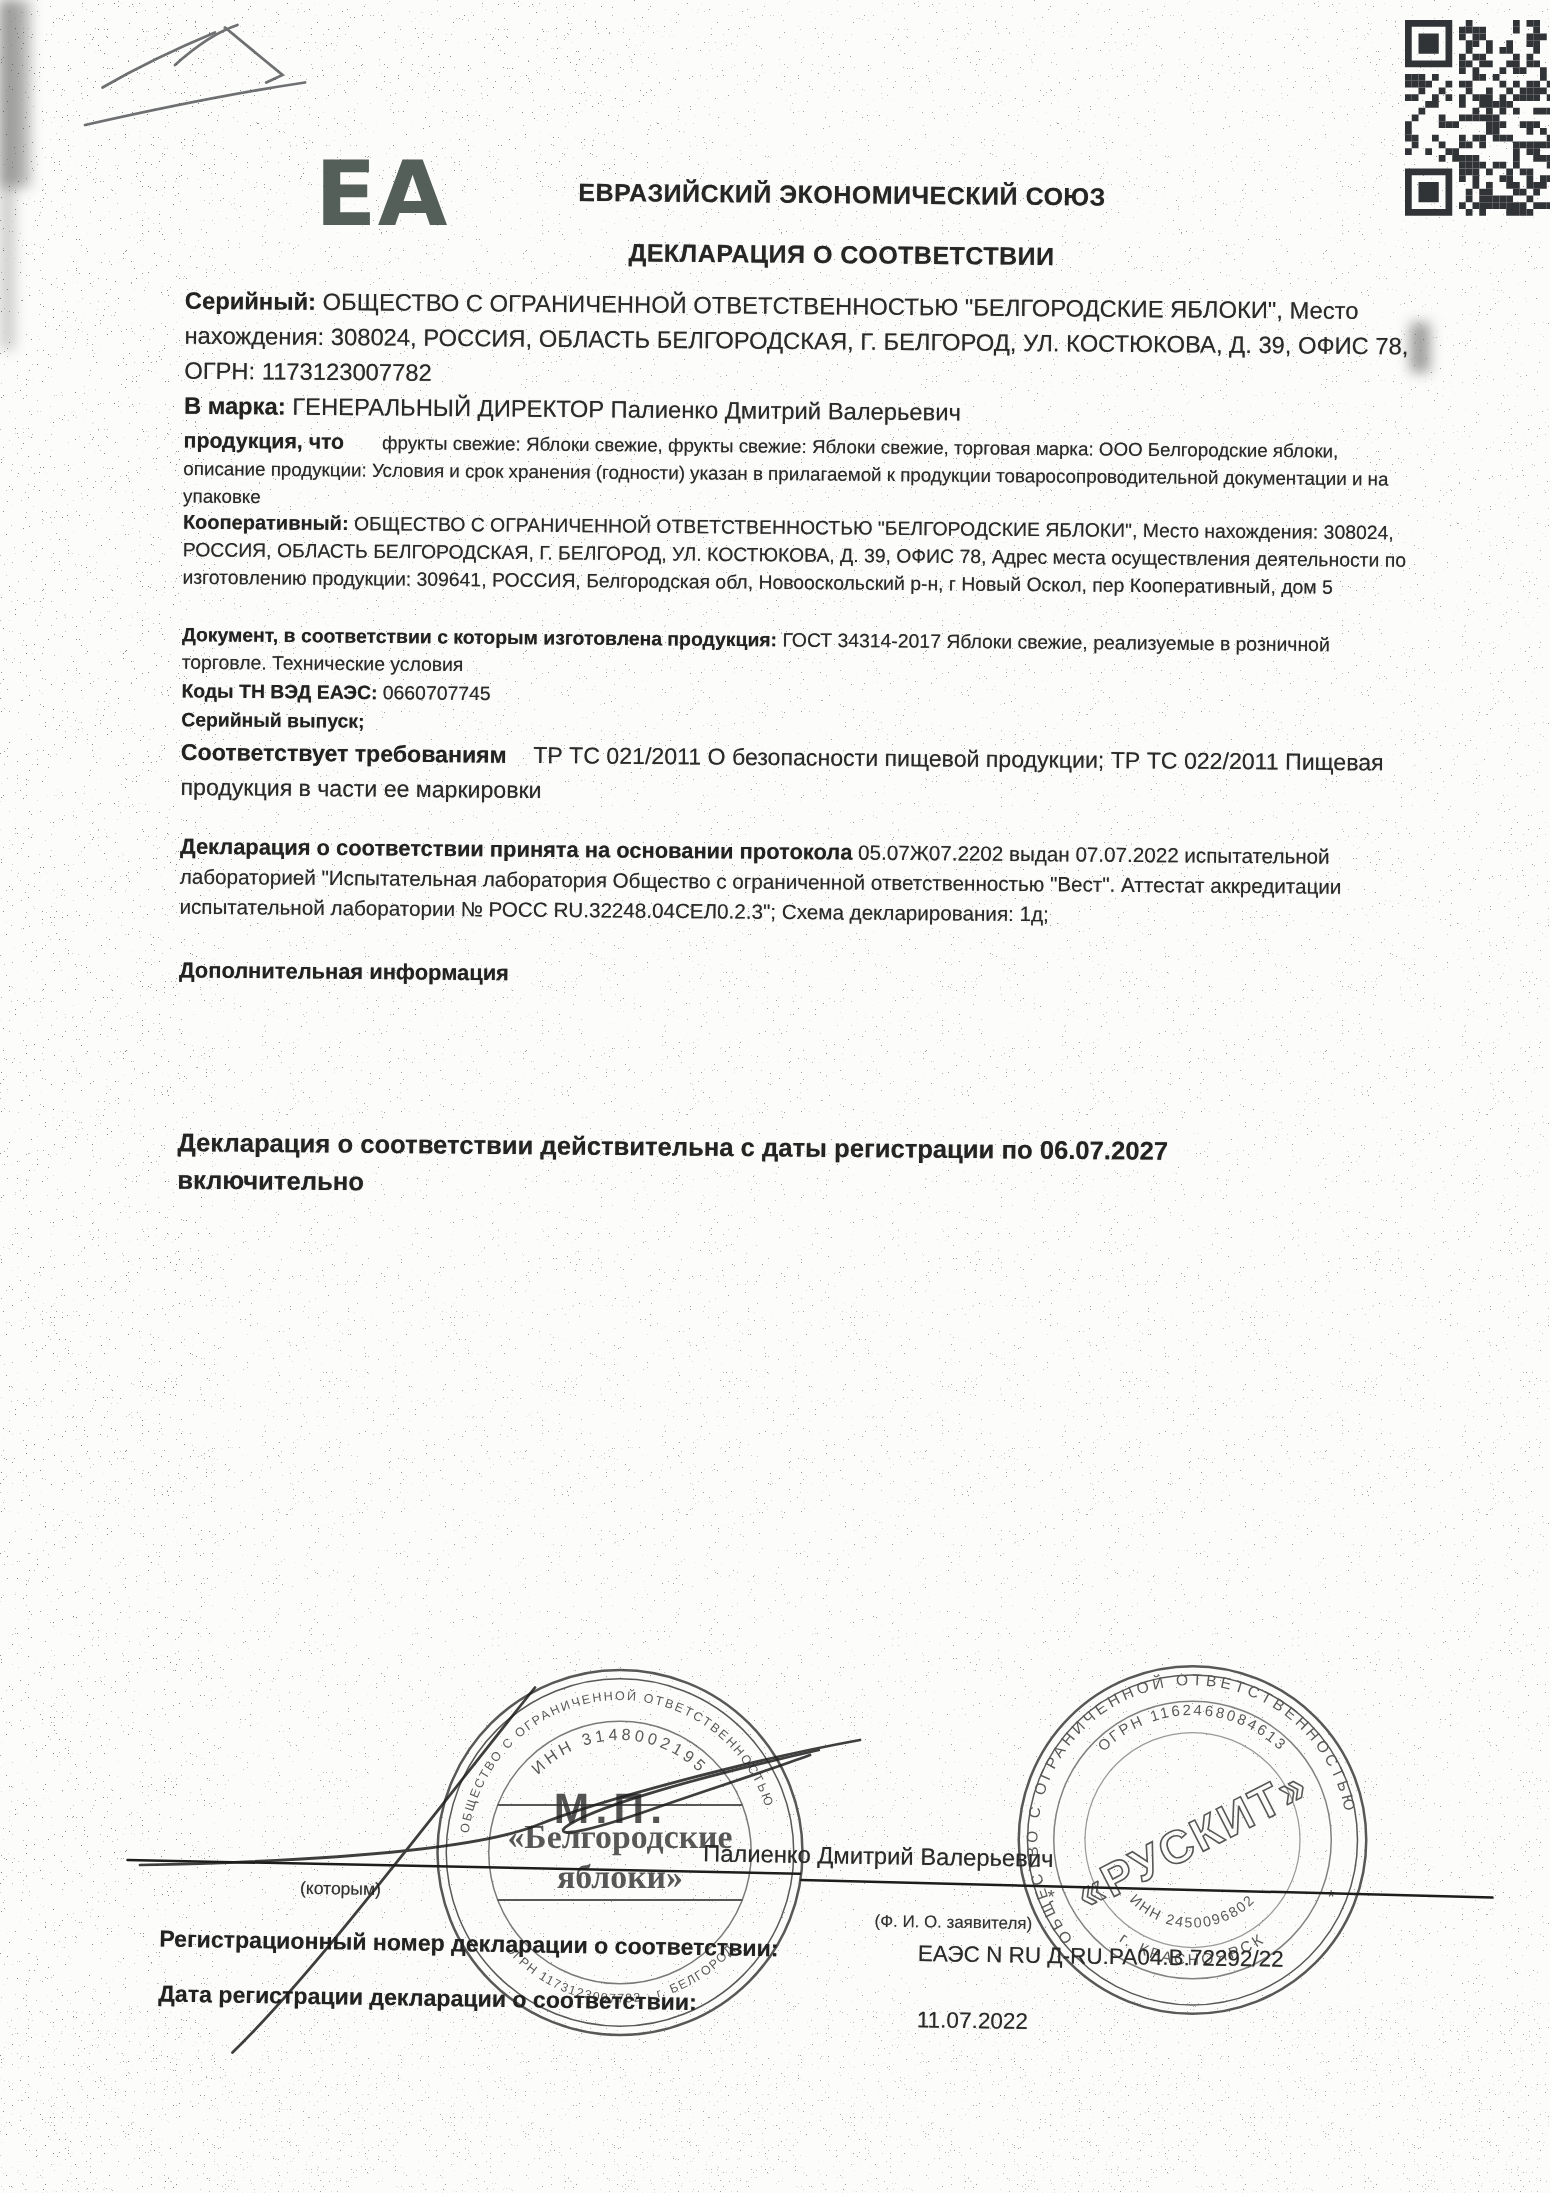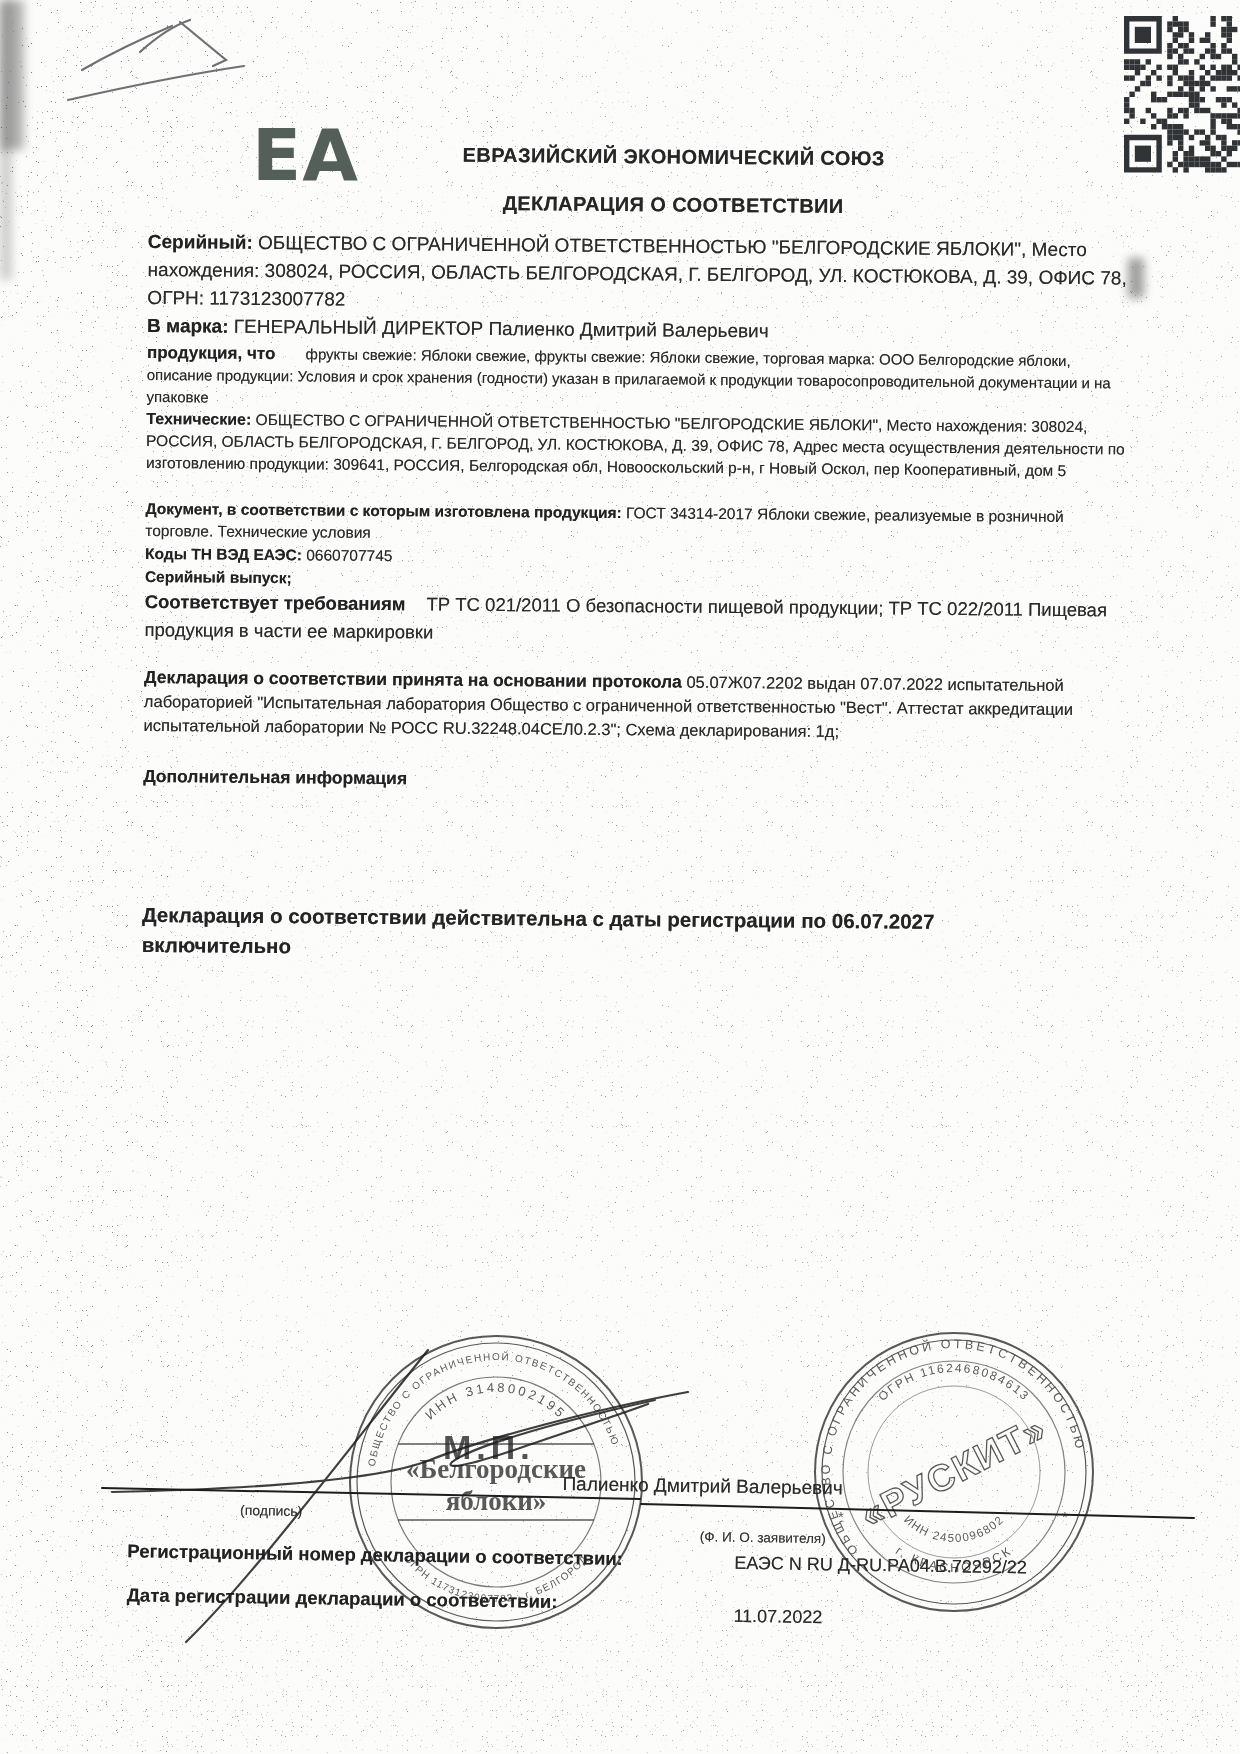--- a/index.html
+++ b/index.html
@@ -382,21 +382,21 @@
       <span class="lead">В марка:</span>
       <span>ГЕНЕРАЛЬНЫЙ ДИРЕКТОР Палиенко Дмитрий Валерьевич</span>
     </div>
 
     <div class="row t15" style="top:342px">
       <span class="lead" style="font-size:17px">продукция, что</span>
       <span class="small" style="margin-left:26px">фрукты свежие: Яблоки свежие, фрукты свежие: Яблоки свежие, торговая марка: ООО Белгородские яблоки, описание продукции: Условия и срок хранения (годности) указан в прилагаемой к продукции товаросопроводительной документации и на упаковке</span>
     </div>
 
     <div class="row t15" style="top:408px">
-      <span class="lead" style="font-size:16px">Технические:</span>
+      <span class="lead" style="font-size:16px">Кооперативный:</span>
       <span>ОБЩЕСТВО С ОГРАНИЧЕННОЙ ОТВЕТСТВЕННОСТЬЮ "БЕЛГОРОДСКИЕ ЯБЛОКИ", Место нахождения: 308024, РОССИЯ, ОБЛАСТЬ БЕЛГОРОДСКАЯ, Г. БЕЛГОРОД, УЛ. КОСТЮКОВА, Д. 39, ОФИС 78, Адрес места осуществления деятельности по изготовлению продукции: 309641, РОССИЯ, Белгородская обл, Новооскольский р-н, г Новый Оскол, пер Кооперативный, дом 5</span>
     </div>
 
     <div class="row t15" style="top:498px">
       <span class="lead">Документ, в соответствии с которым изготовлена продукция:</span>
       <span>ГОСТ 34314-2017 Яблоки свежие, реализуемые в розничной торговле. Технические условия</span>
     </div>
 
     <div class="row t15" style="top:543px">
       <span class="lead">Коды ТН ВЭД ЕАЭС:</span>
@@ -465,21 +465,21 @@
       <text x="30" y="196" font-size="15">*</text>
       <text x="254" y="196" font-size="15">*</text>
     </g>
     <text x="146" y="158" text-anchor="middle" transform="rotate(-27 146 146)" font-size="37" font-weight="700" letter-spacing="2" fill="none" stroke="#3c3c3c" stroke-width="1.3">«РУСКИТ»</text>
   </svg>
 
   <div class="abs mp" style="left:443px;top:1428px">М.П.</div>
 
   <div class="bottom">
     <div class="abs bval" style="left:562px;top:1474px;font-size:19px">Палиенко Дмитрий Валерьевич</div>
-    <div class="abs cap" style="left:240px;top:1508px">(подпись)</div>
+    <div class="abs cap" style="left:240px;top:1508px">(которым)</div>
     <div class="abs cap" style="left:700px;top:1528px;font-size:13.5px">(Ф. И. О. заявителя)</div>
 
     <div class="abs blabel" style="left:128px;top:1548px">Регистрационный номер декларации о соответствии:</div>
     <div class="abs bval" style="left:735px;top:1551px">ЕАЭС N RU Д-RU.РА04.В.72292/22</div>
 
     <div class="abs blabel" style="left:128px;top:1592px">Дата регистрации декларации о соответствии:</div>
     <div class="abs bval" style="left:735px;top:1604px">11.07.2022</div>
   </div>
 
   <svg class="abs" style="left:0;top:1280px" width="1240" height="474">

